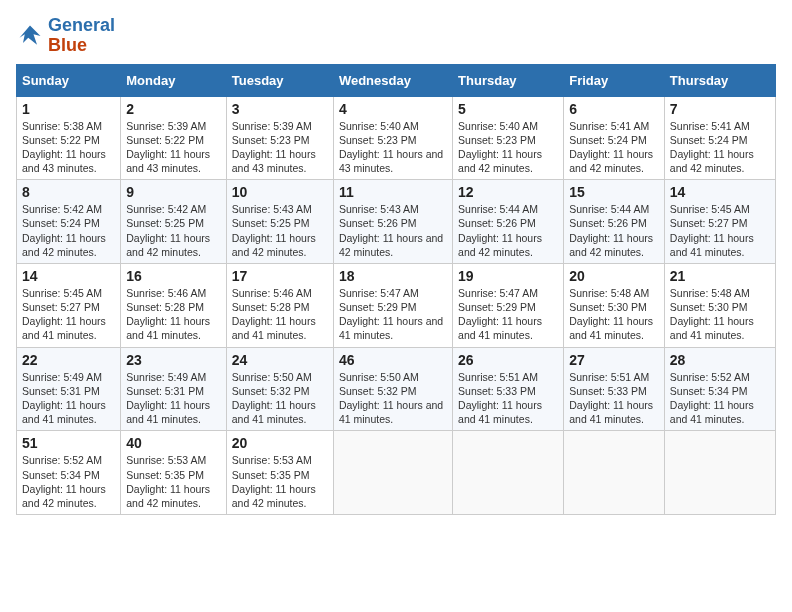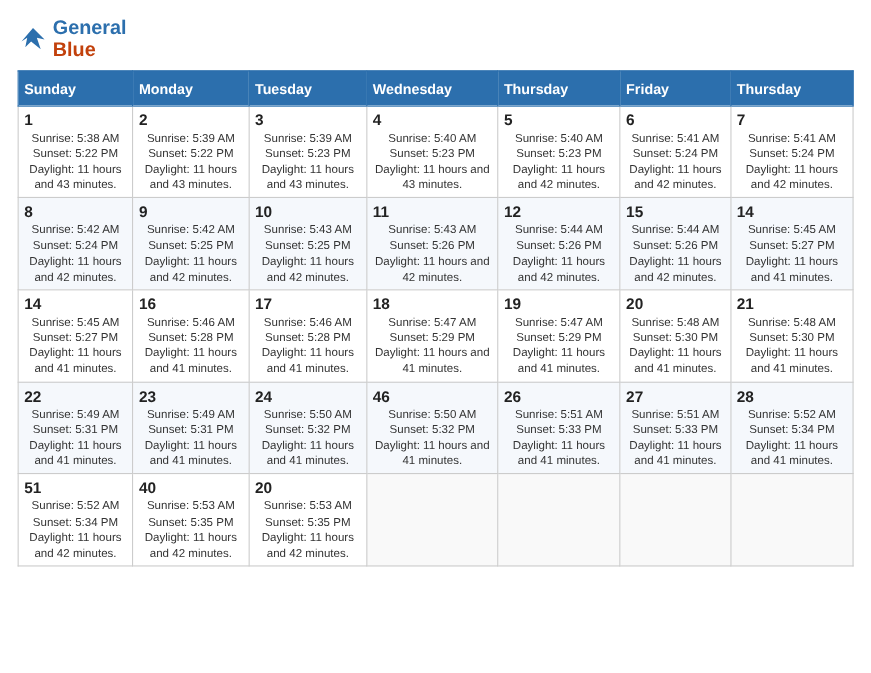--- a/index.html
+++ b/index.html
@@ -74,21 +74,20 @@
       font-size: 14px;
       font-weight: bold;
       color: #222;
       display: block;
       margin-bottom: 2px;
     }
     .day-info {
       color: #333;
       font-size: 10.5px;
       line-height: 1.35;
-      text-align: center;
     }
     .empty-cell {
       background: #f9f9f9;
     }
   </style>
 </head>
 <body>
 
 <div class="header">
   <div class="logo">

